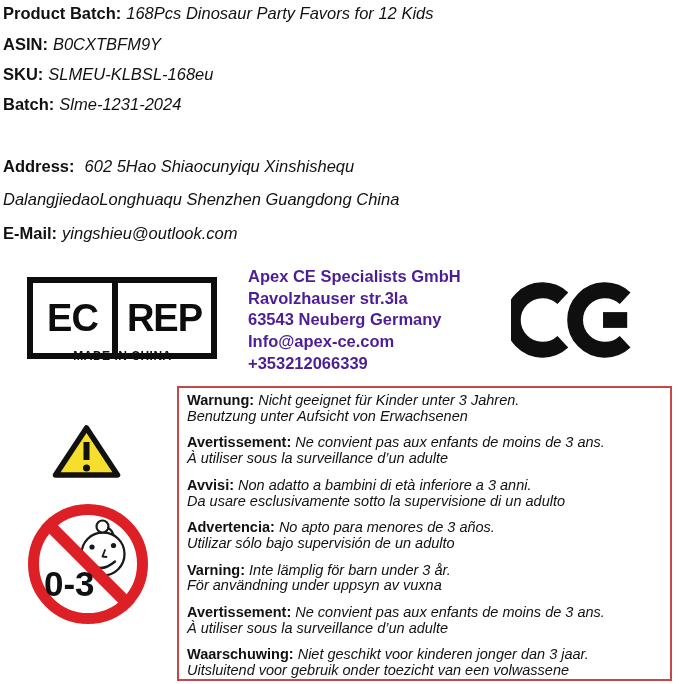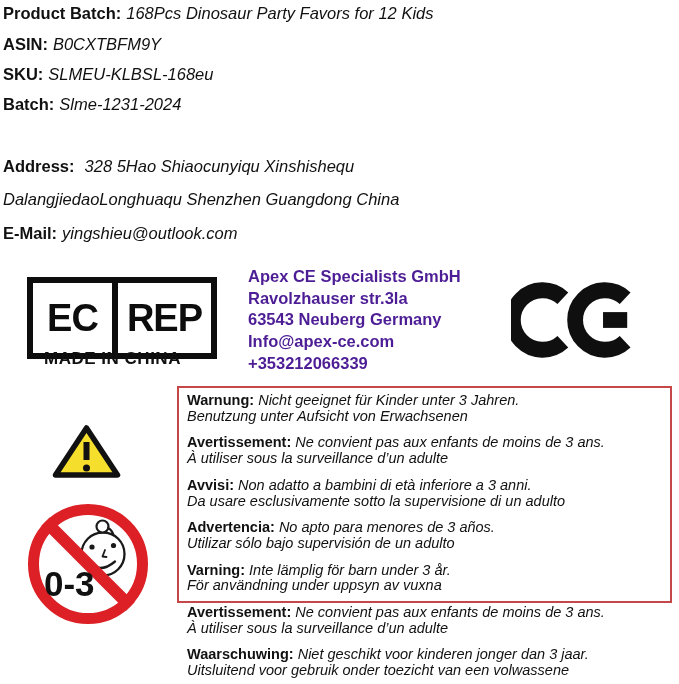--- a/index.html
+++ b/index.html
@@ -15,32 +15,32 @@
   #row-4 { top:126px; } #row-5 { top:157px; } #row-6 { top:190px; } #row-7 { top:224px; }
 
   
   .ecrep { position:absolute; left:27px; top:277px; width:190px; height:82px;
            border:6px solid #0d0d0d; display:flex; }
   .ecrep .cell { display:flex; align-items:center; justify-content:center;
                  font-weight:bold; font-size:38px; color:#0d0d0d;
                  letter-spacing:-1px; transform:scaleY(1.02); }
   .ecrep .cell.left { width:85px; border-right:6px solid #0d0d0d; }
   .ecrep .cell.right { flex:1; }
-  .madein { position:absolute; left:20px; top:349px; width:185px; text-align:center;
-            font-weight:bold; font-size:17px; letter-spacing:0.5px; color:#111; }
+  .madein { position:absolute; left:30px; top:349px; width:185px; text-align:center;
+            font-weight:bold; font-size:12px; letter-spacing:0.5px; color:#111; }
 
   
   .contact { position:absolute; left:248px; top:266px; font-weight:bold;
              font-size:16.5px; line-height:21.7px; color:#4c1d95; }
 
   
   .ce { position:absolute; left:511px; top:274px; }
 
   
-  .warnbox { position:absolute; left:177px; top:386px; width:495px; height:217px;
+  .warnbox { position:absolute; left:177px; top:386px; width:495px; height:295px;
              border:2px solid #c64747; padding:5px 8px 4px 8px; background:#fff; }
   .wrow { margin-bottom:11px; font-size:14.5px; line-height:15.7px; color:#111; }
   .wrow .wl { font-weight:bold; }
   .wrow .wt { font-style:italic; }
   .wline2 { font-style:italic; }
 
   
   .tri { position:absolute; left:51px; top:423px; }
   .noage { position:absolute; left:25px; top:498px; }
   .svgtext { font-family:"Liberation Sans","DejaVu Sans",sans-serif; }
@@ -56,21 +56,21 @@
   <div id="row-1" class="info-row">
     <span class="lbl">ASIN:</span><span class="val">B0CXTBFM9Y</span>
   </div>
   <div id="row-2" class="info-row">
     <span class="lbl">SKU:</span><span class="val">SLMEU-KLBSL-168eu</span>
   </div>
   <div id="row-3" class="info-row">
     <span class="lbl">Batch:</span><span class="val">Slme-1231-2024</span>
   </div>
   <div id="row-5" class="info-row">
-    <span class="lbl">Address:</span><span class="val" style="margin-left:10px;">328 5Hao Shiaocunyiqu Xinshishequ</span>
+    <span class="lbl">Address:</span><span class="val" style="margin-left:10px;">602 5Hao Shiaocunyiqu Xinshishequ</span>
   </div>
   <div id="row-6" class="info-row cont">
     <span class="val">DalangjiedaoLonghuaqu Shenzhen Guangdong China</span>
   </div>
   <div id="row-7" class="info-row">
     <span class="lbl">E-Mail:</span><span class="val">yingshieu@outlook.com</span>
   </div>
 
   <div class="ecrep">
     <div class="cell left">EC</div>

